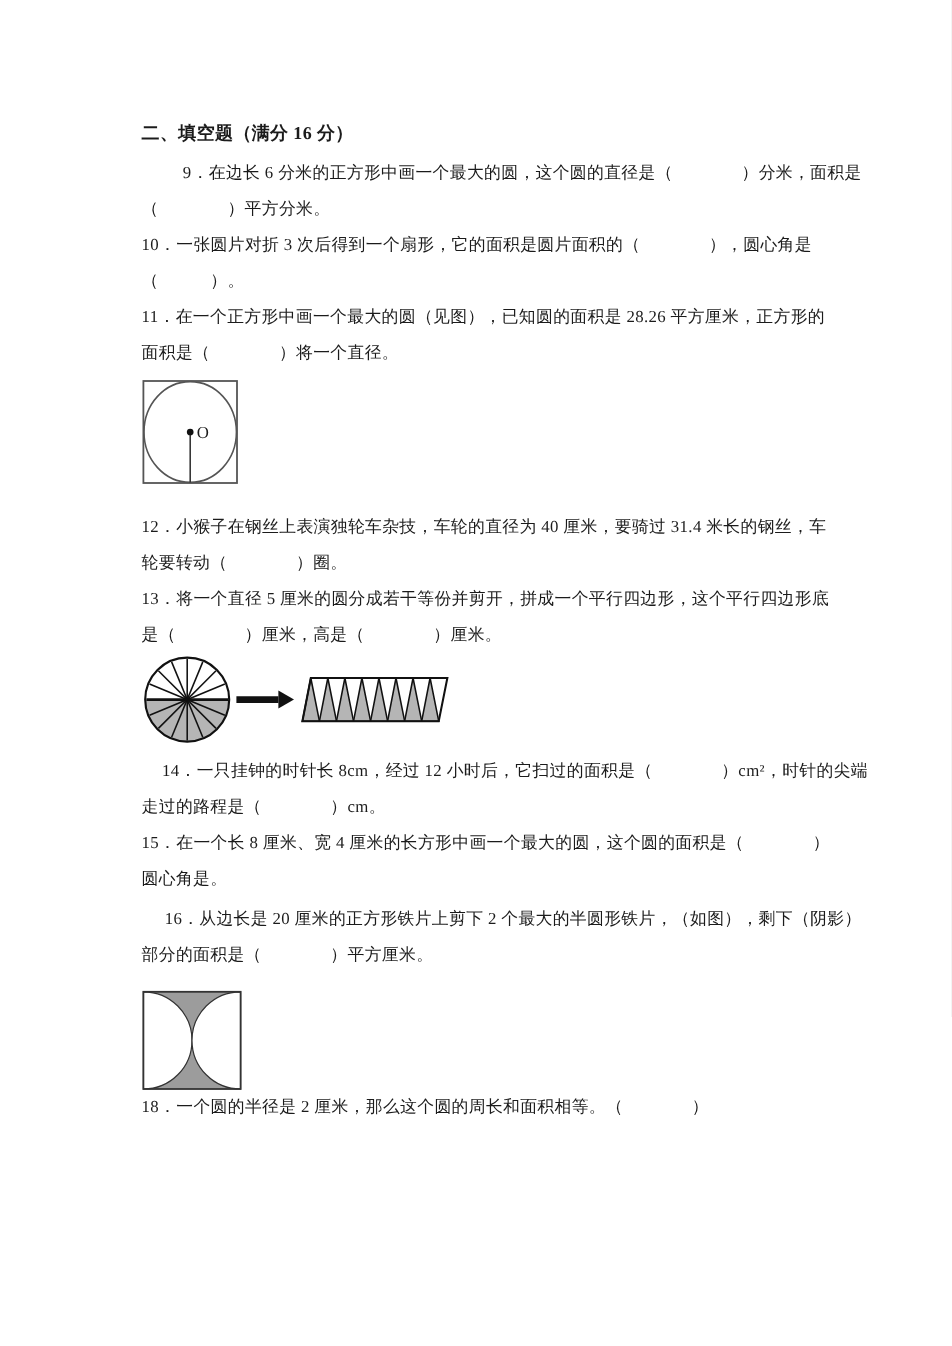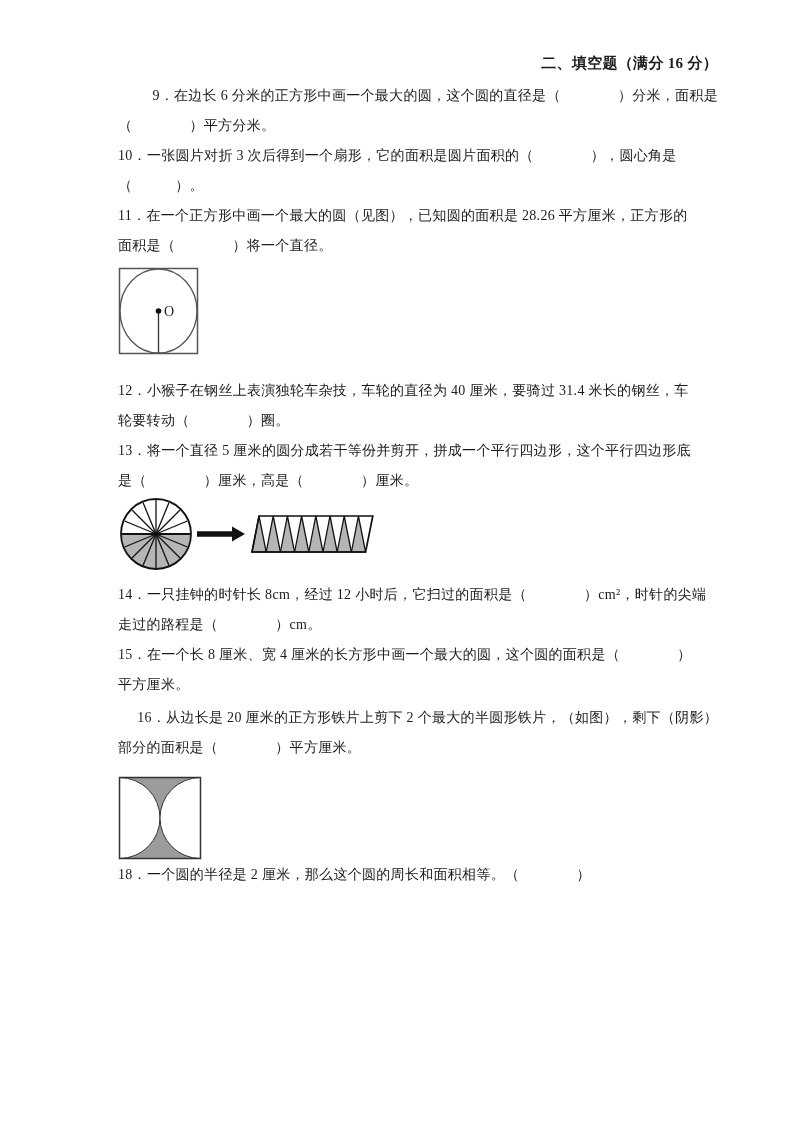--- a/index.html
+++ b/index.html
@@ -20,23 +20,23 @@
     height:30px;
     line-height:30px;
     font-size:14px;
     letter-spacing:0.3px;
     white-space:nowrap;
   }
   .sec-title{
     font-weight:bold;
     font-size:15px;
   }
-  .t2title{margin-top:48px;text-align:right;}
+  .t2title{margin-top:97px;}
   .mt3{margin-top:3px;text-align:right;}
-  .mt4{margin-top:4px;}
+  .mt4{margin-top:4px;margin-left:17px;}
   .fig1{margin-top:6px;height:88px;}
   .q12l1{margin-top:21px;}
   .fig2{margin-top:0;height:80px;}
   .fig3{margin-top:13px;height:84px;}
   .t3title{margin-top:8px;}
   svg{display:block;}
   .ln{stroke:#111;stroke-width:1.3;}
   .ln-bold{stroke:#111;stroke-width:2.2;}
   .outline{stroke:#111;stroke-width:1.8;fill:none;}
   .sq{stroke:#555;stroke-width:1.5;fill:none;}
@@ -103,21 +103,21 @@
           <polygon class="tri" points="219.2,56 226.2,20 233.4,56" fill="#b5b5b5"></polygon>
           <polygon class="tri" points="233.4,56 240.4,20 247.6,56" fill="#b5b5b5"></polygon>
           <polygon points="134,56 141,20 254.8,20 247.6,56" fill="none" stroke="#111" stroke-width="1.7"></polygon>
         </g>
       </svg>
     </div>
 
     <div class="line mt4">14．一只挂钟的时针长 8cm，经过 12 小时后，它扫过的面积是（　　　　）cm²，时针的尖端</div>
     <div class="line">走过的路程是（　　　　）cm。</div>
     <div class="line">15．在一个长 8 厘米、宽 4 厘米的长方形中画一个最大的圆，这个圆的面积是（　　　　）</div>
-    <div class="line">平方厘米。</div>
+    <div class="line">圆心角是。</div>
     <div class="line mt3">16．从边长是 20 厘米的正方形铁片上剪下 2 个最大的半圆形铁片，（如图），剩下（阴影）</div>
     <div class="line">部分的面积是（　　　　）平方厘米。</div>
 
     <div class="fig3">
       <svg width="84" height="84" viewBox="0 0 84 84">
         <rect x="1.5" y="1.5" width="81" height="81" stroke="none" fill="#9c9c9c"></rect>
         <path d="M 1.5,1.5 A 40.5 40.5 0 0 1 1.5,82.5 Z" fill="#ffffff" stroke="#333" stroke-width="1"></path>
         <path d="M 82.5,1.5 A 40.5 40.5 0 0 0 82.5,82.5 Z" fill="#ffffff" stroke="#333" stroke-width="1"></path>
         <rect x="1.5" y="1.5" width="81" height="81" fill="none" stroke="#333" stroke-width="1.5"></rect>
       </svg>

